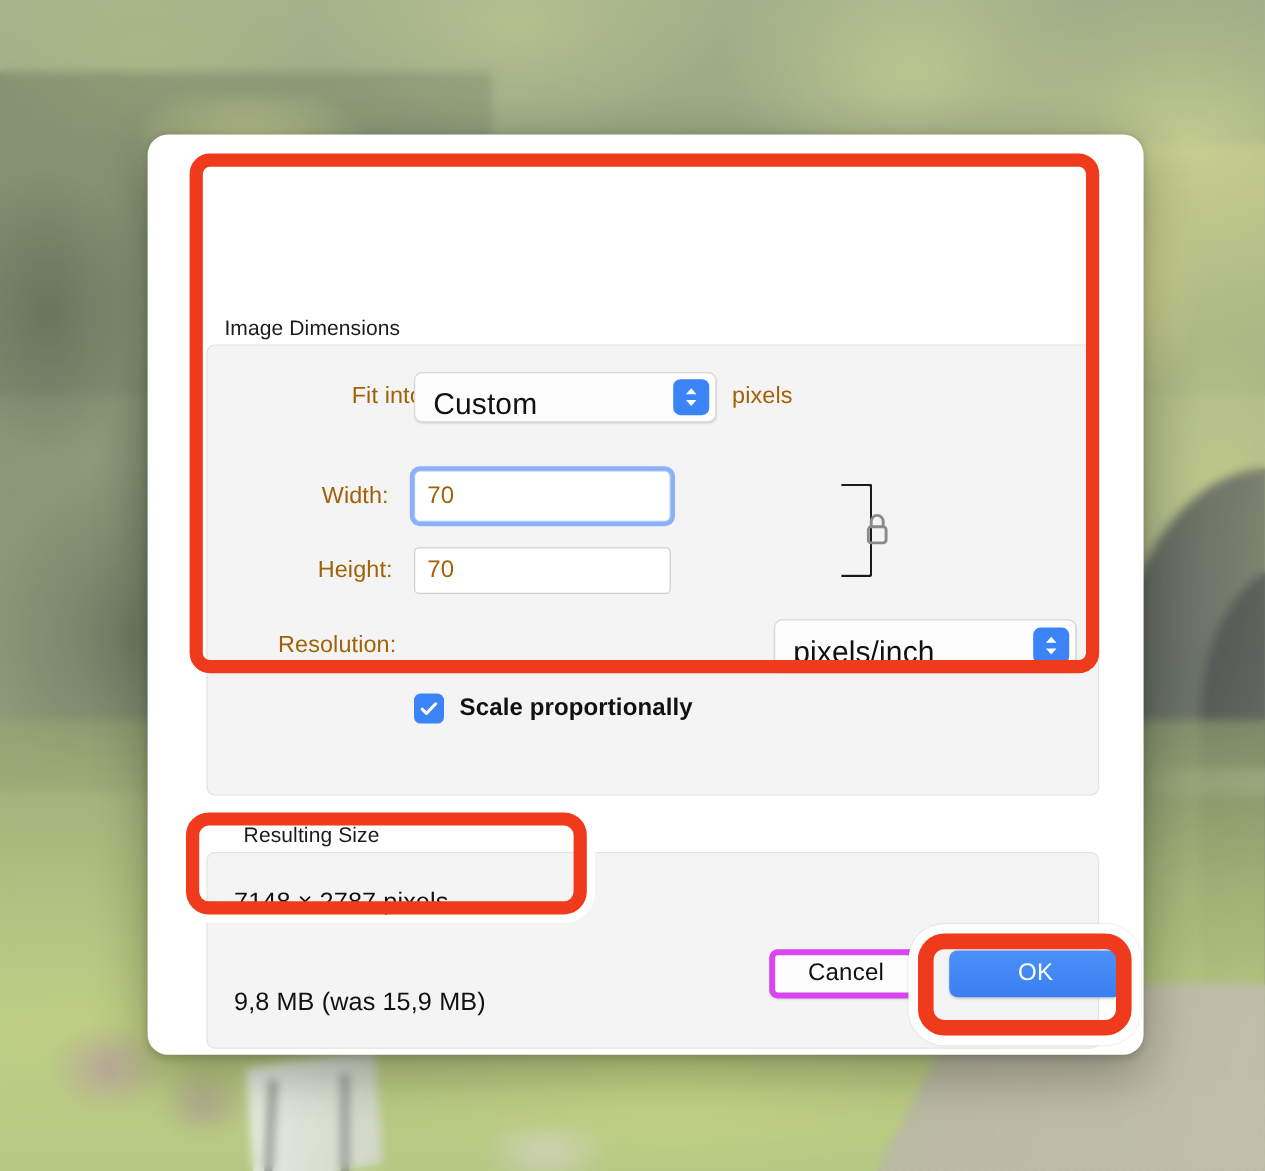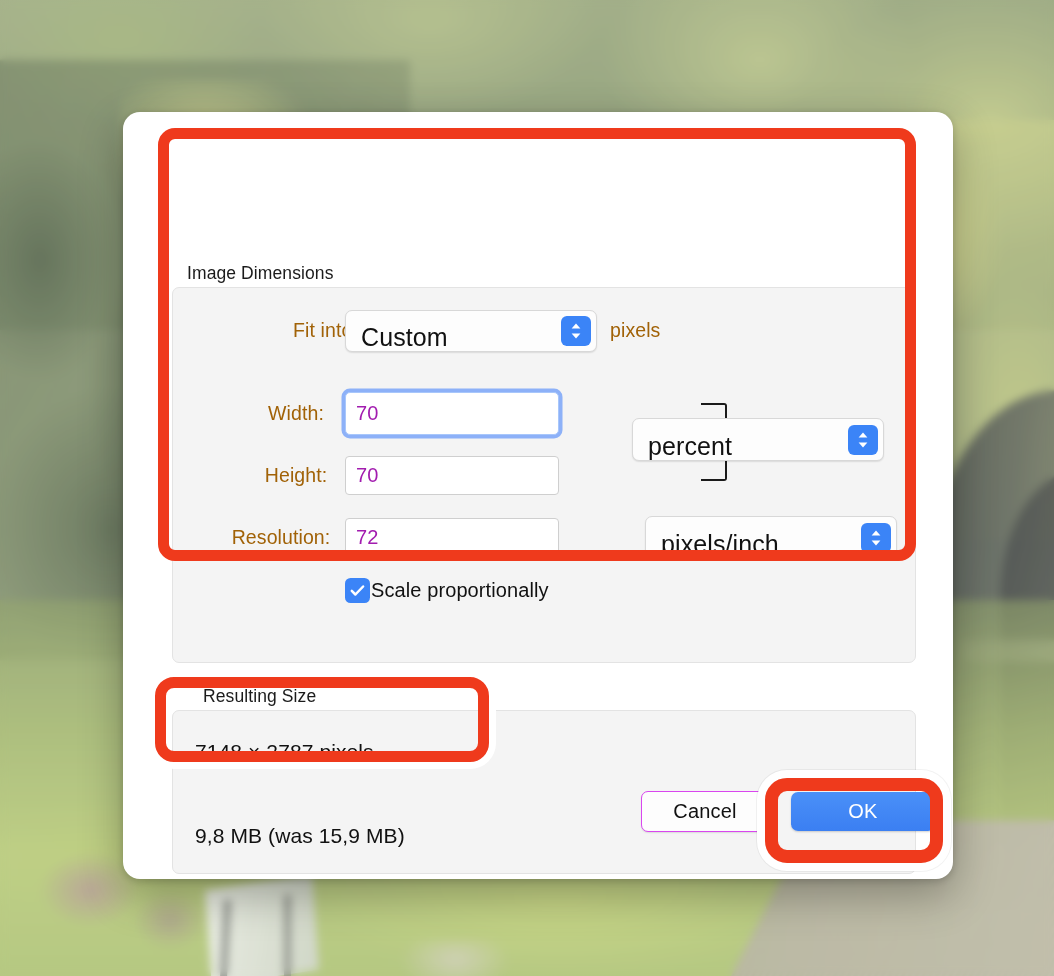--- a/index.html
+++ b/index.html
@@ -202,21 +202,21 @@
   .textfield {
     position: absolute;
     background: #ffffff;
     border: 1px solid #cfcfcf;
     border-radius: 4px;
     display: flex;
     align-items: center;
   }
   .textfield .tf-val {
     font-size: 20px;
-    color: #a21caf;
+    color: #a16207;
     padding-left: 10px;
     letter-spacing: .2px;
   }
   .textfield.focused {
     border-color: #a8c7fb;
     box-shadow: 0 0 0 3.5px rgba(122,164,248,.85);
     border-radius: 5px;
   }
 
   
@@ -229,21 +229,21 @@
     border-top-right-radius: 3px;
     border-bottom-right-radius: 3px;
   }
   #lock-icon {
     position: absolute;
     left: 596px; top: 312px;
     width: 24px; height: 34px;
   }
 
   
-  .checkrow { position: absolute; display: flex; align-items: center; gap: 1px; }
+  .checkrow { position: absolute; display: flex; align-items: center; gap: 13px; font-weight: bold; }
   .checkbox {
     width: 25px; height: 25px;
     background: #3b84f7;
     border-radius: 5.5px;
     display: flex; align-items: center; justify-content: center;
     flex: 0 0 auto;
   }
   .checkrow .chk-label {
     font-size: 20px;
     color: #111;
@@ -269,21 +269,21 @@
     display: flex; align-items: center; justify-content: center;
     font-size: 20px;
     letter-spacing: .2px;
     border-radius: 7px;
     white-space: nowrap;
   }
   #cancel-btn {
     left: 518px; top: 679px;
     width: 128px; height: 41px;
     background: #fdfdfd;
-    border: 1px solid #d946ef;
+    border: 5px solid #d946ef;
     color: #111;
     box-shadow: 0 1px 1.5px rgba(0,0,0,.10);
   }
   #ok-btn {
     left: 668px; top: 680px;
     width: 144px; height: 39px;
     background: linear-gradient(180deg, #4a90f8 0%, #3b7ff2 100%);
     color: #ffffff;
     border: none;
     box-shadow: 0 1px 2px rgba(0,0,0,.18);
@@ -369,34 +369,22 @@
   </div>
 
   <div id="link-bracket"></div>
   <span id="lock-icon">
     <svg width="24" height="34" viewBox="0 0 24 34" aria-hidden="true">
       <path d="M7 15 V10.5 a5 5 0 0 1 10 0 V15" fill="none" stroke="#8a8a8a" stroke-width="2.4"></path>
       <rect x="4.6" y="15" width="14.8" height="13.4" rx="2.4" fill="none" stroke="#8a8a8a" stroke-width="2.4"></rect>
     </svg>
   </span>
 
-  <div class="popup" style="left:509px; top:306px; width:252px; height:43px;">
-    <span class="popup-text">percent</span>
-    <span class="stepper">
-      <svg width="14" height="20" viewBox="0 0 14 20" aria-hidden="true">
-        <path d="M7 2.6 L11.4 7.6 L2.6 7.6 Z" fill="#ffffff"></path>
-        <path d="M7 17.4 L11.4 12.4 L2.6 12.4 Z" fill="#ffffff"></path>
-      </svg>
-    </span>
-  </div>
 
   <div class="row-label" style="left:30px; top:414px; width:256px;">Resolution:</div>
-  <div class="textfield" style="left:222px; top:406px; width:214px; height:39px;">
-    <span class="tf-val">72</span>
-  </div>
   <div class="popup" style="left:522px; top:404px; width:252px; height:43px;">
     <span class="popup-text">pixels/inch</span>
     <span class="stepper">
       <svg width="14" height="20" viewBox="0 0 14 20" aria-hidden="true">
         <path d="M7 2.6 L11.4 7.6 L2.6 7.6 Z" fill="#ffffff"></path>
         <path d="M7 17.4 L11.4 12.4 L2.6 12.4 Z" fill="#ffffff"></path>
       </svg>
     </span>
   </div>
 

